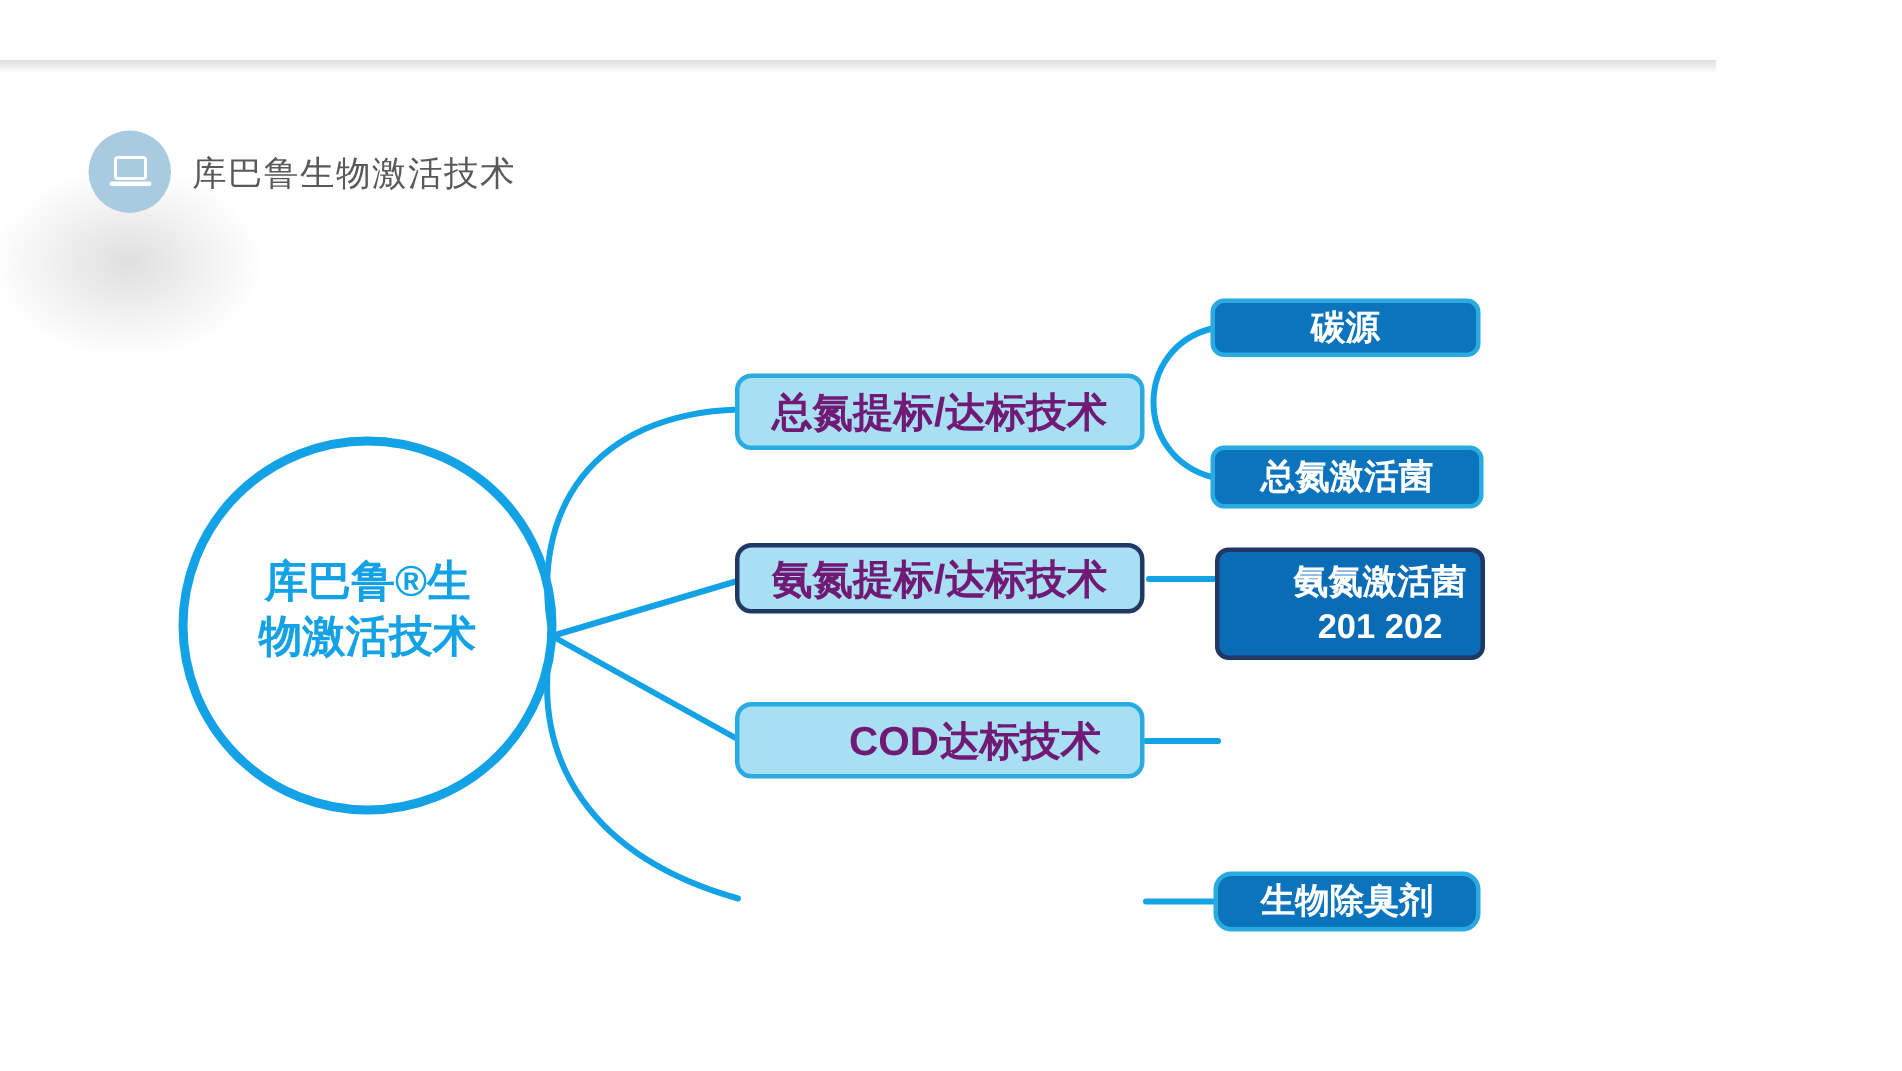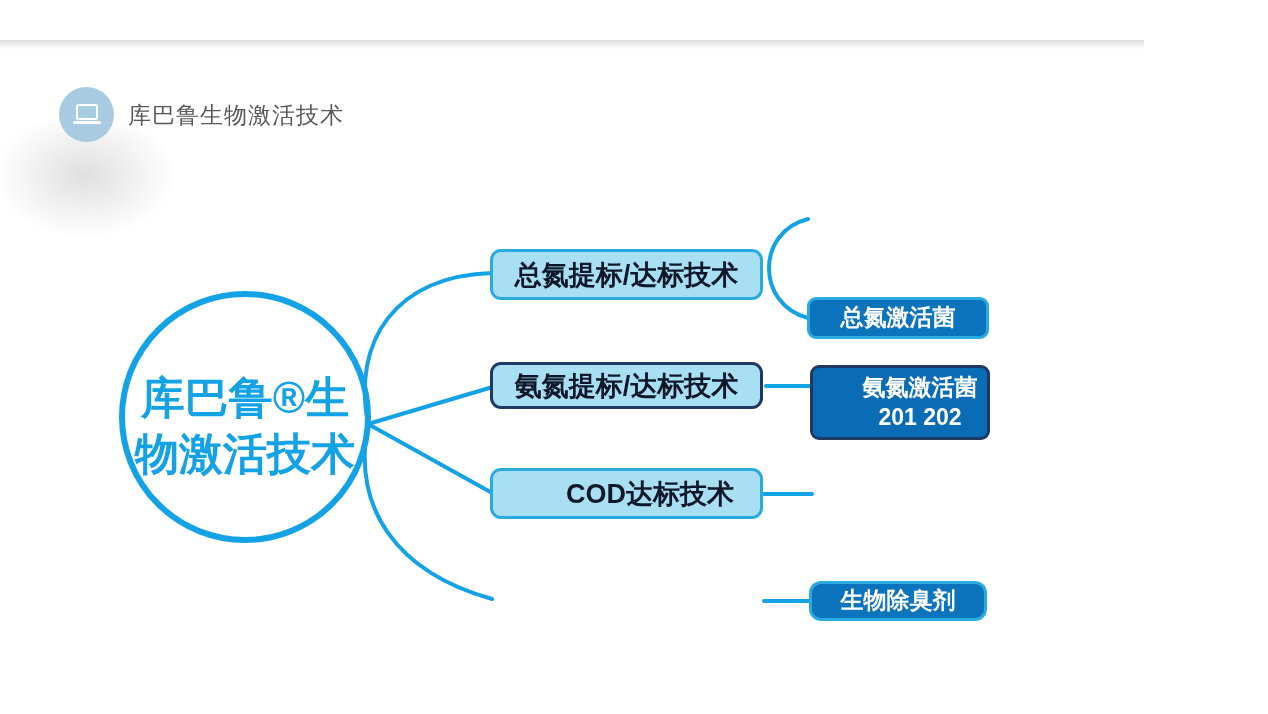--- a/index.html
+++ b/index.html
@@ -50,37 +50,37 @@
     border: 6px solid #14a2e6;
     border-radius: 50%;
     background: #ffffff;
     z-index: 1;
   }
   .root-label {
     position: absolute;
     left: 131px; top: 330px;
     width: 228px;
     text-align: center;
-    font-size: 44px;
+    font-size: 29px;
     font-weight: 700;
     line-height: 1.28;
     color: #14a2e6;
     z-index: 3;
   }
   .connectors { position: absolute; left: 0; top: 0; z-index: 2; }
   
   .branch-box {
     position: absolute;
     left: 490px;
     width: 273px;
     background: #a9dff2;
     border: 3px solid #29abe2;
     border-radius: 11px;
     display: flex; align-items: center; justify-content: center;
-    font-size: 27px; font-weight: 700; color: #0f172a;
+    font-size: 27px; font-weight: 700; color: #701a75;
     z-index: 3;
   }
   .branch-1 { top: 209px; height: 51px; }
   .branch-2 { top: 322px; height: 47px; border-color: #1f3864; }
   .branch-3 { top: 428px; height: 51px; padding-left: 47px; }
   .branch-4 { top: 533px; height: 52px; }
   
   .leaf-box {
     position: absolute;
     background: #0c73bd;
@@ -131,19 +131,20 @@
       <path d="M 766 346 L 814 346"></path>
       <path d="M 764 454 L 812 454"></path>
       <path d="M 764 561 L 812 561"></path>
     </g>
   </svg>
 
   <div class="branch-box branch-1">总氮提标/达标技术</div>
   <div class="branch-box branch-2">氨氮提标/达标技术</div>
   <div class="branch-box branch-3">COD达标技术</div>
 
+  <div class="leaf-box leaf-1">碳源</div>
   <div class="leaf-box leaf-2">总氮激活菌</div>
   <div class="leaf-box leaf-3">
     <div>氨氮激活菌</div>
     <div>201 202</div>
   </div>
   <div class="leaf-box leaf-5">生物除臭剂</div>
 </div>
 
 </body></html>

